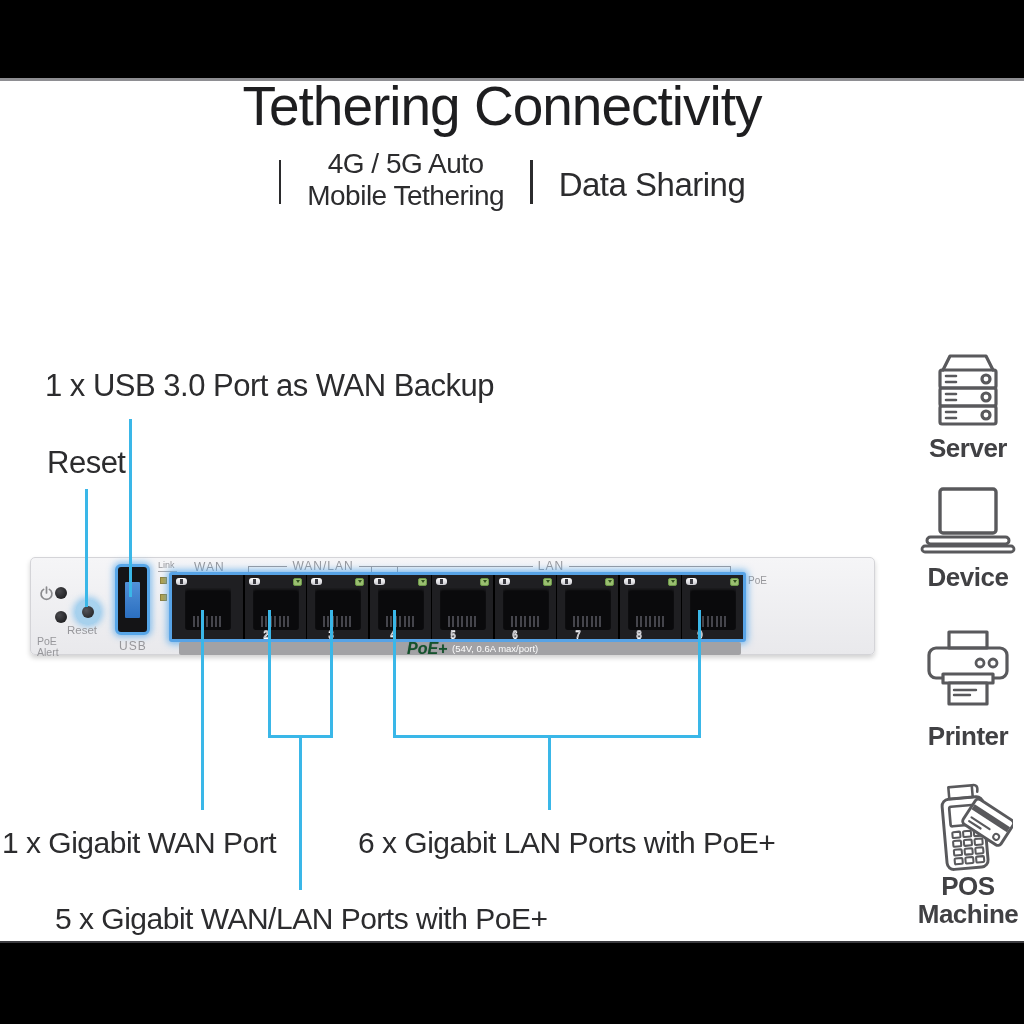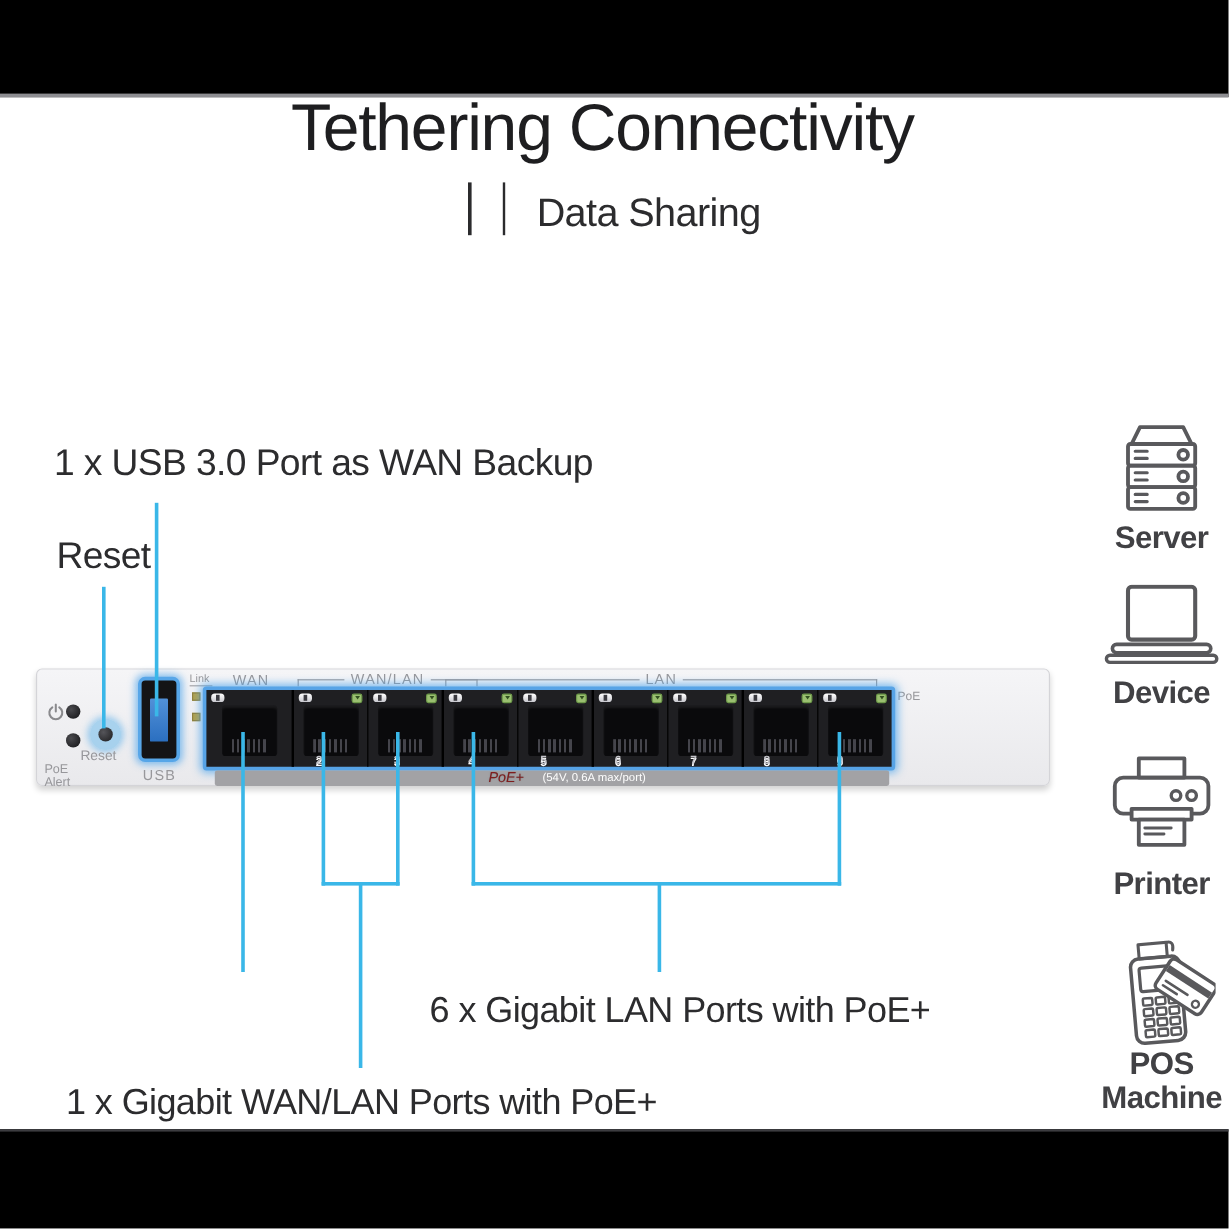--- a/index.html
+++ b/index.html
@@ -88,49 +88,54 @@
   .arm { flex:1; height:6px; border-top:1.6px solid #9a9a9e; margin-top:8px; }
   .arm-l { border-left:1.6px solid #9a9a9e; }
   .arm-r { border-right:1.6px solid #9a9a9e; }
   .bkt-txt { font-size:12px; color:#97979b; padding:0 5px; line-height:16px; letter-spacing:1px; white-space:nowrap; }
   .poe-line { position:absolute; left:698px; top:24px; width:16px; height:1.6px; background:#97979b; }
   .poe-lbl { left:717px; top:17px; font-size:10px; }
   .pnum { position:absolute; top:71px; width:20px; text-align:center;
           font-size:10px; font-weight:bold; color:#c4c4ca; text-shadow:0 1px 0 #fff; }
   .poe-bar { position:absolute; left:148px; top:84px; width:562px; height:13px;
              background:#a2a2a5; border-radius:2px; }
-  .poe-bar .b1 { position:absolute; left:228px; top:0px; font-size:12px; font-weight:normal; font-style:italic;
-                 color:#7f1d1d; text-shadow:0 0 1px #6e6e72; line-height:13px; }
+  .poe-bar .b1 { position:absolute; left:228px; top:0px; font-size:16px; font-weight:bold; font-style:italic;
+                 color:#14532d; text-shadow:0 0 1px #6e6e72; line-height:13px; }
   .poe-bar .b2 { position:absolute; left:273px; top:2px; font-size:9.5px; color:#fdfdfd; line-height:10px; }
 
   
   .icon-item { position:absolute; }
   .icon-lbl { position:absolute; left:908px; width:120px; text-align:center;
               font-size:26px; font-weight:bold; color:#414144; letter-spacing:-0.5px; line-height:28px; }
   svg.pict { stroke:#59595c; fill:none; stroke-linejoin:round; stroke-linecap:round; }
 </style>
 </head>
 <body>
 
 <div class="stage">
 
   <div class="bar top"></div>
 
   <div class="title">Tethering Connectivity</div>
 
   <div class="features">
     <div class="vdiv"></div>
+    <div class="feature">
+      <div>4G / 5G Auto</div>
+      <div>Mobile Tethering</div>
+    </div>
     <div class="vdiv"></div>
     <div class="feature single">Data Sharing</div>
   </div>
 
   <div class="callout" style="left:45px; top:368px;">1 x USB 3.0 Port as WAN Backup</div>
   <div class="callout" style="left:47px; top:445px;">Reset</div>
+  <div class="callout small" style="left:2px; top:826px;">1 x Gigabit WAN Port</div>
   <div class="callout small" style="left:358px; top:826px;">6 x Gigabit LAN Ports with PoE+</div>
-  <div class="callout small" style="left:55px; top:902px;">1 x Gigabit WAN/LAN Ports with PoE+</div>
+  <div class="callout small" style="left:55px; top:902px;">5 x Gigabit WAN/LAN Ports with PoE+</div>
 
   <div class="device">
     <svg class="pwr" width="15" height="15" viewBox="0 0 15 15">
       <path d="M4.6 3.4 A5.4 5.4 0 1 0 10.4 3.4 M7.5 1 V7" stroke="#8a8a8d" stroke-width="1.7" fill="none" stroke-linecap="round"></path>
     </svg>
     <div class="led" style="left:24px; top:29px;"></div>
     <div class="led" style="left:24px; top:53px;"></div>
     <div class="gray-lbl poe-alert">
       <div>PoE</div>
       <div>Alert</div>

